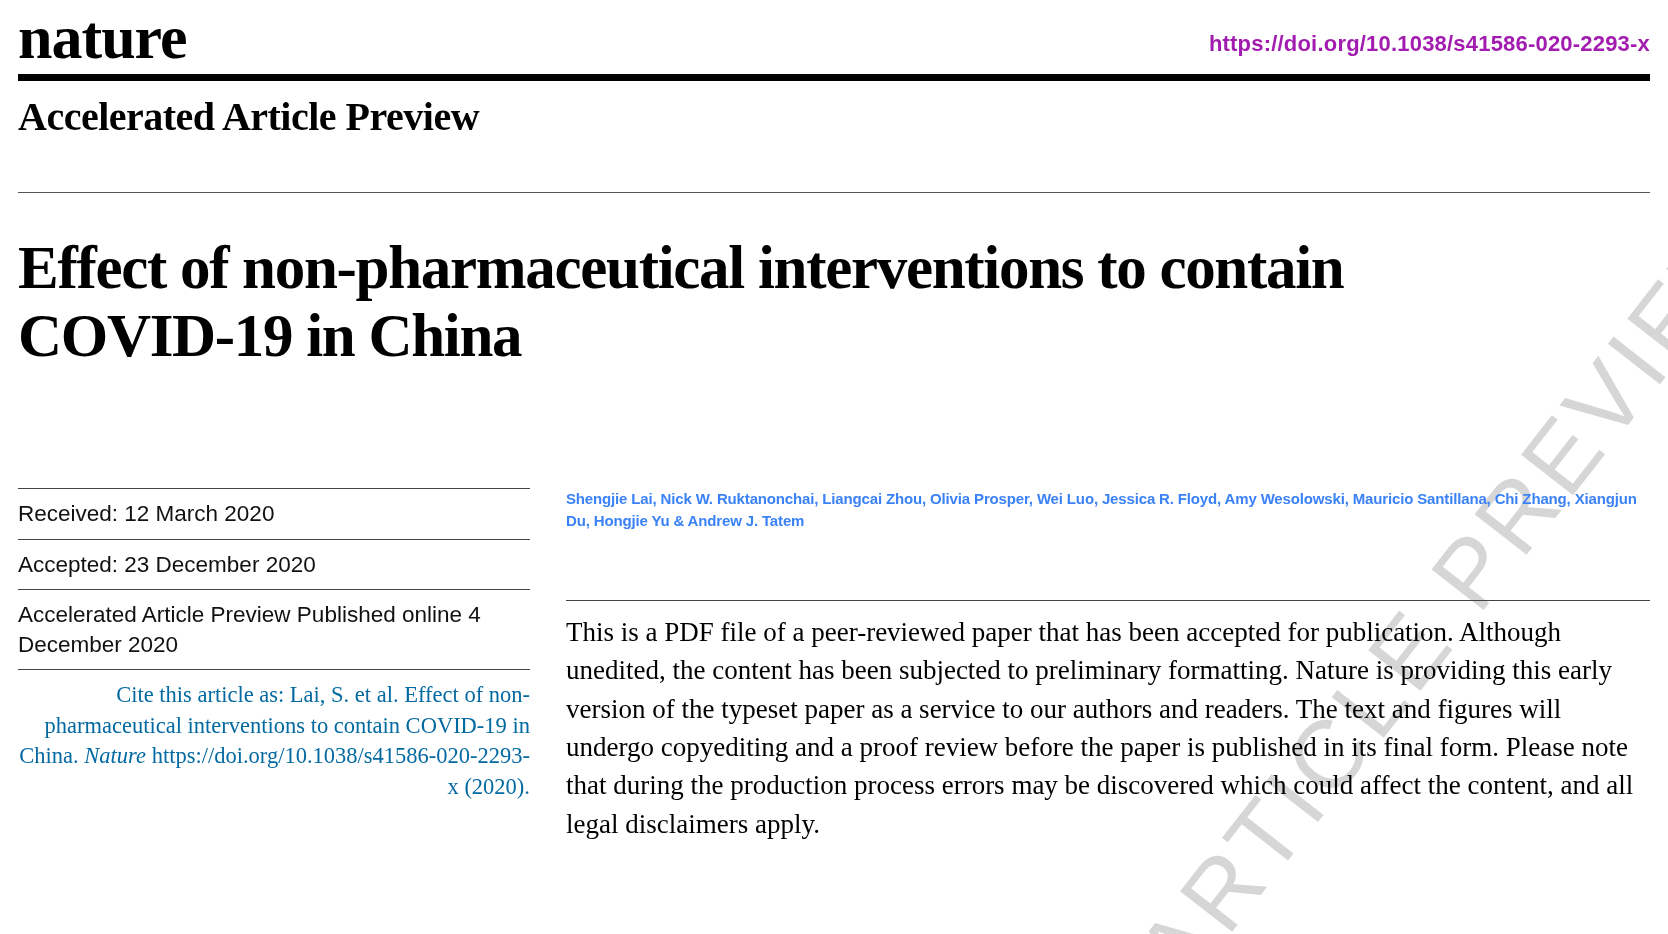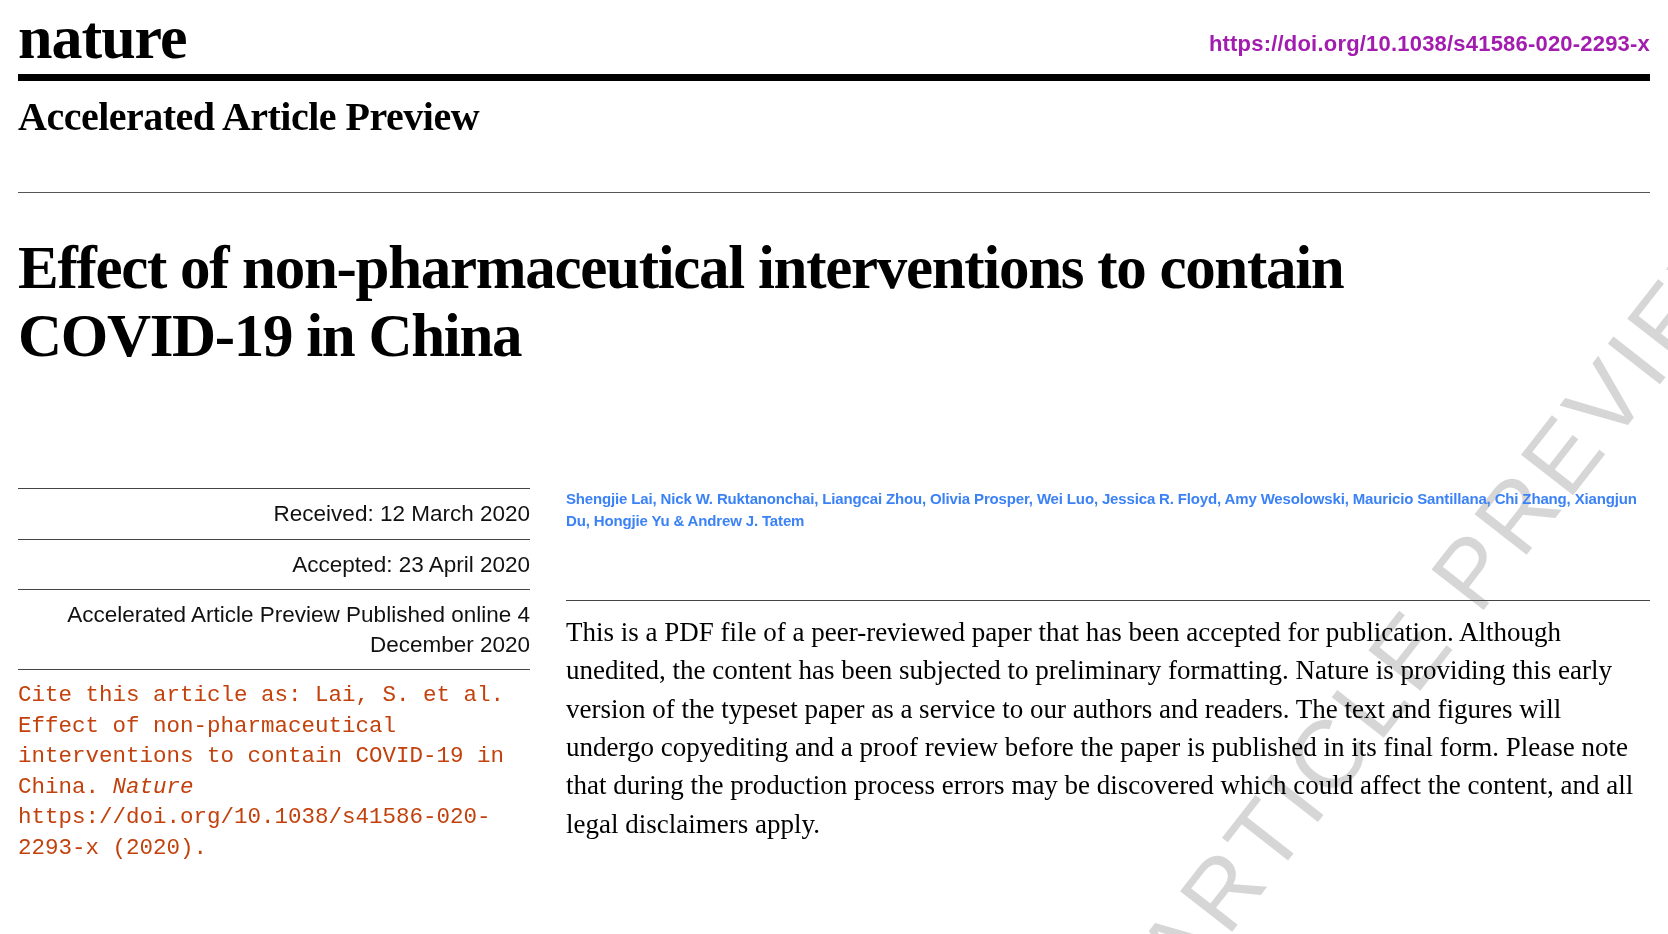--- a/index.html
+++ b/index.html
@@ -104,30 +104,30 @@
   .col-left { width: 512px; flex: none; }
   .col-right { flex: 1; }
 
   .meta-line {
     border-top: 1.2px solid #444;
     padding: 10px 0 9px 0;
     font-family: "Liberation Sans", sans-serif;
     font-size: 22.5px;
     line-height: 1.34;
     color: #111;
-    text-align: right;
   }
   .meta-line:first-child { border-top: 1.2px solid #444; }
   .meta-cite {
     border-top: 1.2px solid #444;
     padding: 10px 0 0 0;
-    font-family: Liberation Mono, monospace;
+    font-family: Liberation Serif, serif;
     font-size: 22.5px;
     line-height: 1.36;
-    color: #c2410c;
+    color: #0369a1;
+    text-align: right;
   }
   .meta-cite i { font-style: italic; }
 
   .authors {
     font-family: "Liberation Sans", sans-serif;
     font-weight: 700;
     font-size: 15px;
     line-height: 1.46;
     letter-spacing: -0.15px;
     color: #3b82f6;
@@ -165,21 +165,21 @@
     <div class="aap-title">Accelerated Article Preview</div>
 
     <div class="rule-thin-top"></div>
 
     <h1 class="article-title">Effect of non-pharmaceutical interventions to contain COVID-19 in China</h1>
 
     <div class="columns">
 
       <div class="col-left">
         <div class="meta-line">Received: 12 March 2020</div>
-        <div class="meta-line">Accepted: 23 April 2020</div>
+        <div class="meta-line">Accepted: 23 December 2020</div>
         <div class="meta-line">Accelerated Article Preview Published online 4 December 2020</div>
         <div class="meta-cite"><span>Cite this article as: Lai, S. et al. Effect of non-pharmaceutical interventions to contain COVID-19 in China. </span><i>Nature</i><span> https://doi.org/10.1038/s41586-020-2293-x (2020).</span></div>
       </div>
 
       <div class="col-right">
         <div class="authors">Shengjie Lai, Nick W. Ruktanonchai, Liangcai Zhou, Olivia Prosper, Wei Luo, Jessica R. Floyd, Amy Wesolowski, Mauricio Santillana, Chi Zhang, Xiangjun Du, Hongjie Yu &amp; Andrew J. Tatem</div>
         <div class="abstract-rule"></div>
         <div class="abstract">This is a PDF file of a peer-reviewed paper that has been accepted for publication. Although unedited, the content has been subjected to preliminary formatting. Nature is providing this early version of the typeset paper as a service to our authors and readers. The text and figures will undergo copyediting and a proof review before the paper is published in its final form. Please note that during the production process errors may be discovered which could affect the content, and all legal disclaimers apply.</div>
       </div>
 

